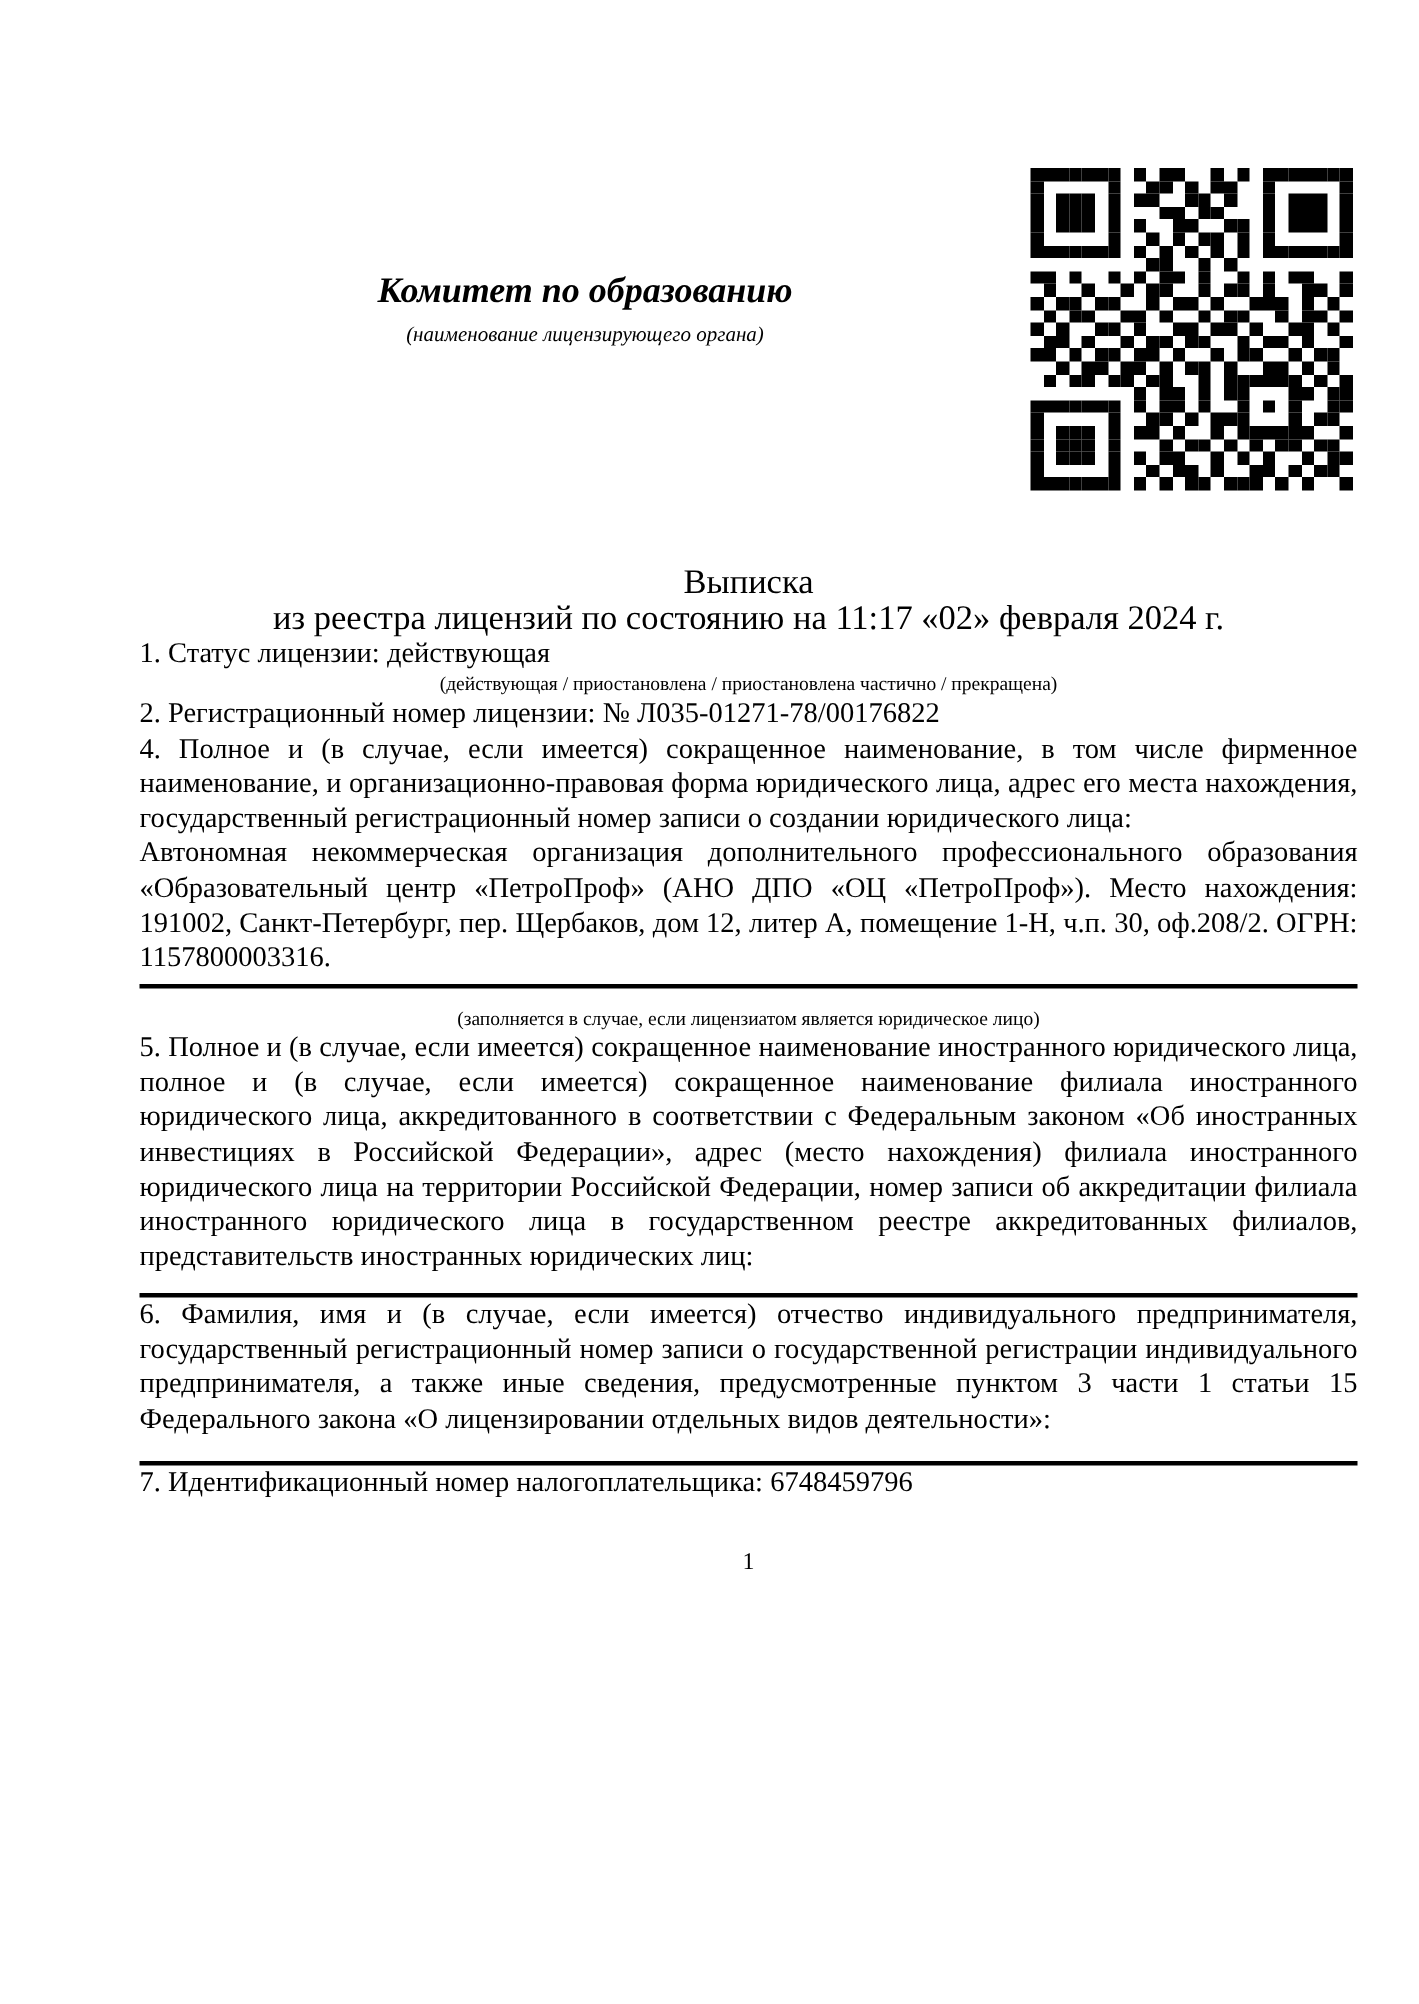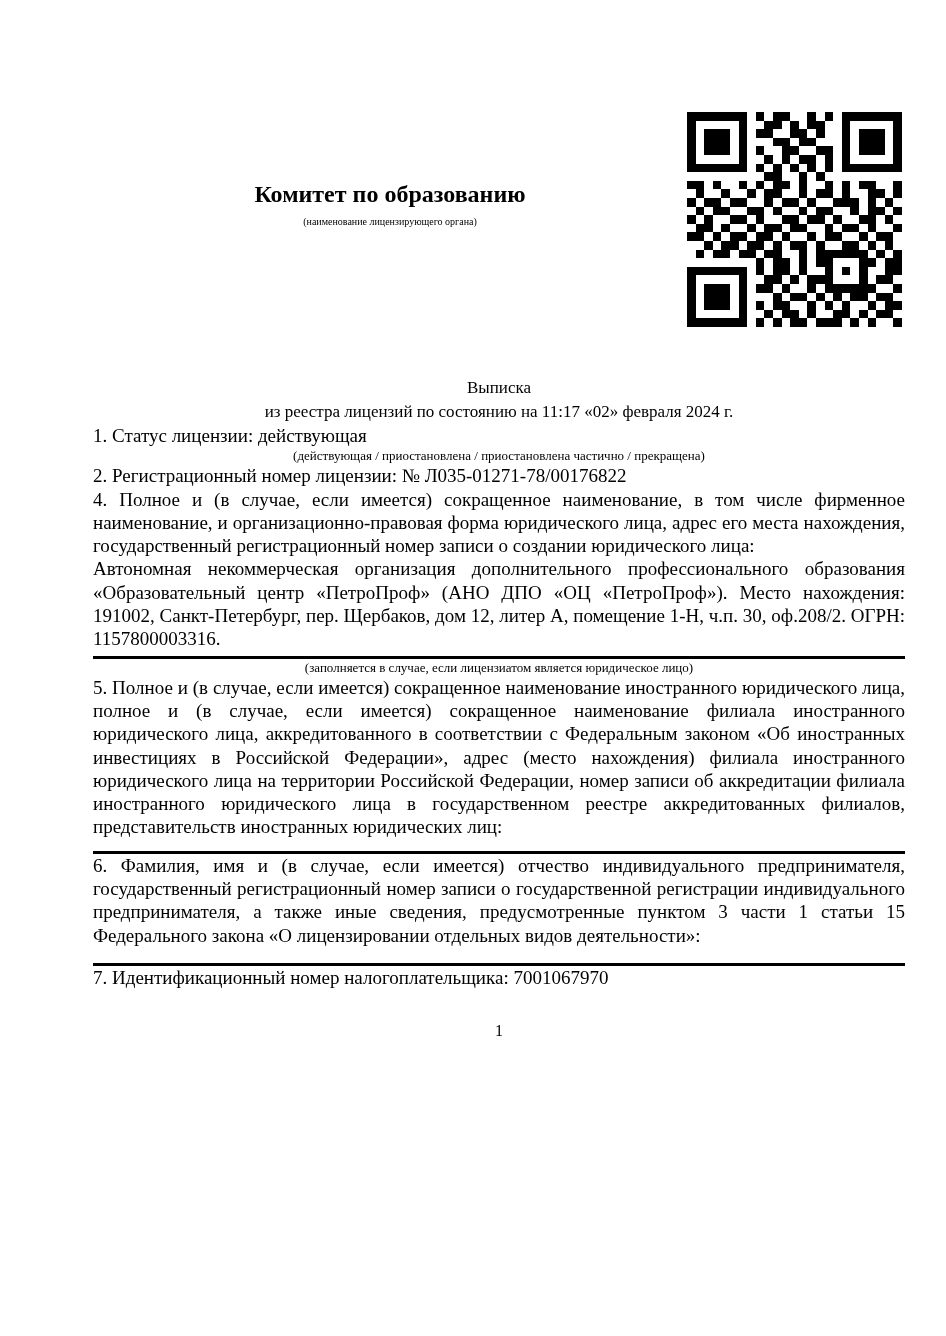--- a/index.html
+++ b/index.html
@@ -9,48 +9,48 @@
     background: #ffffff;
     color: #000000;
     font-family: "Liberation Serif", "DejaVu Serif", serif;
     overflow: hidden;
   }
   .content {
     position: absolute;
     left: 93px; top: 0;
     width: 812px;
   }
-  .header { position: relative; height: 376px; }
+  .header { position: relative; height: 376px; font-style: italic; }
   .authority {
     position: absolute; top: 180px; left: 0;
     width: 594px; text-align: center;
   }
   .authority-name { font-size: 24px; font-weight: bold; line-height: 28px; }
-  .authority-caption { font-size: 10px; margin-top: 8px; }
+  .authority-caption { font-size: 14px; margin-top: 8px; }
   .qr {
     position: absolute; top: 112px; left: 594px;
     width: 215px; height: 215px;
     display: grid;
     grid-template-columns: repeat(25, 1fr);
     grid-template-rows: repeat(25, 1fr);
   }
   .qm-on { background: #000; }
-  .doc-title { text-align: center; font-size: 17px; line-height: 24px; }
+  .doc-title { text-align: center; font-size: 23px; line-height: 24px; }
   p.item {
     margin: 0;
     font-size: 19px;
     line-height: 23.3px;
   }
   p.just { text-align: justify; text-align-last: left; }
   .rule { border-top: 3px solid #000; height: 0; }
   .caption {
     font-size: 13px;
     line-height: 17px;
     text-align: center;
-    margin-top: 0;
+    margin-top: 11px;
   }
   .m21 { margin-top: 21px; }
   .m23 { margin-top: 23px; }
   .m26 { margin-top: 26px; font-family: Liberation Serif, serif; }
   .m30 { margin-top: 30px; }
   .m31 { margin-top: 31px; }
   .m33 { margin-top: 33px; }
   .m44 { margin-top: 44px; }
   .r4  { margin-top: 5px; }
   .r12 { margin-top: 12px; }
@@ -715,17 +715,17 @@
   <p class="item just">Автономная некоммерческая организация дополнительного профессионального образования «Образовательный центр «ПетроПроф» (АНО ДПО «ОЦ «ПетроПроф»). Место нахождения: 191002, Санкт-Петербург, пер. Щербаков, дом 12, литер А, помещение 1-Н, ч.п. 30, оф.208/2. ОГРН: 1157800003316.</p>
   <div class="rule r4"></div>
   <div class="caption">(заполняется в случае, если лицензиатом является юридическое лицо)</div>
 
   <p class="item just m26">5. Полное и (в случае, если имеется) сокращенное наименование иностранного юридического лица, полное и (в случае, если имеется) сокращенное наименование филиала иностранного юридического лица, аккредитованного в соответствии с Федеральным законом «Об иностранных инвестициях в Российской Федерации», адрес (место нахождения) филиала иностранного юридического лица на территории Российской Федерации, номер записи об аккредитации филиала иностранного юридического лица в государственном реестре аккредитованных филиалов, представительств иностранных юридических лиц:</p>
   <div class="rule r12"></div>
 
   <p class="item just m31">6. Фамилия, имя и (в случае, если имеется) отчество индивидуального предпринимателя, государственный регистрационный номер записи о государственной регистрации индивидуального предпринимателя, а также иные сведения, предусмотренные пунктом 3 части 1 статьи 15 Федерального закона «О лицензировании отдельных видов деятельности»:</p>
   <div class="rule r16"></div>
 
-  <p class="item m33">7. Идентификационный номер налогоплательщика: 7001067970</p>
+  <p class="item m33">7. Идентификационный номер налогоплательщика: 6748459796</p>
 
   <div class="page-number">1</div>
 
 </div>
 
 </body></html>

